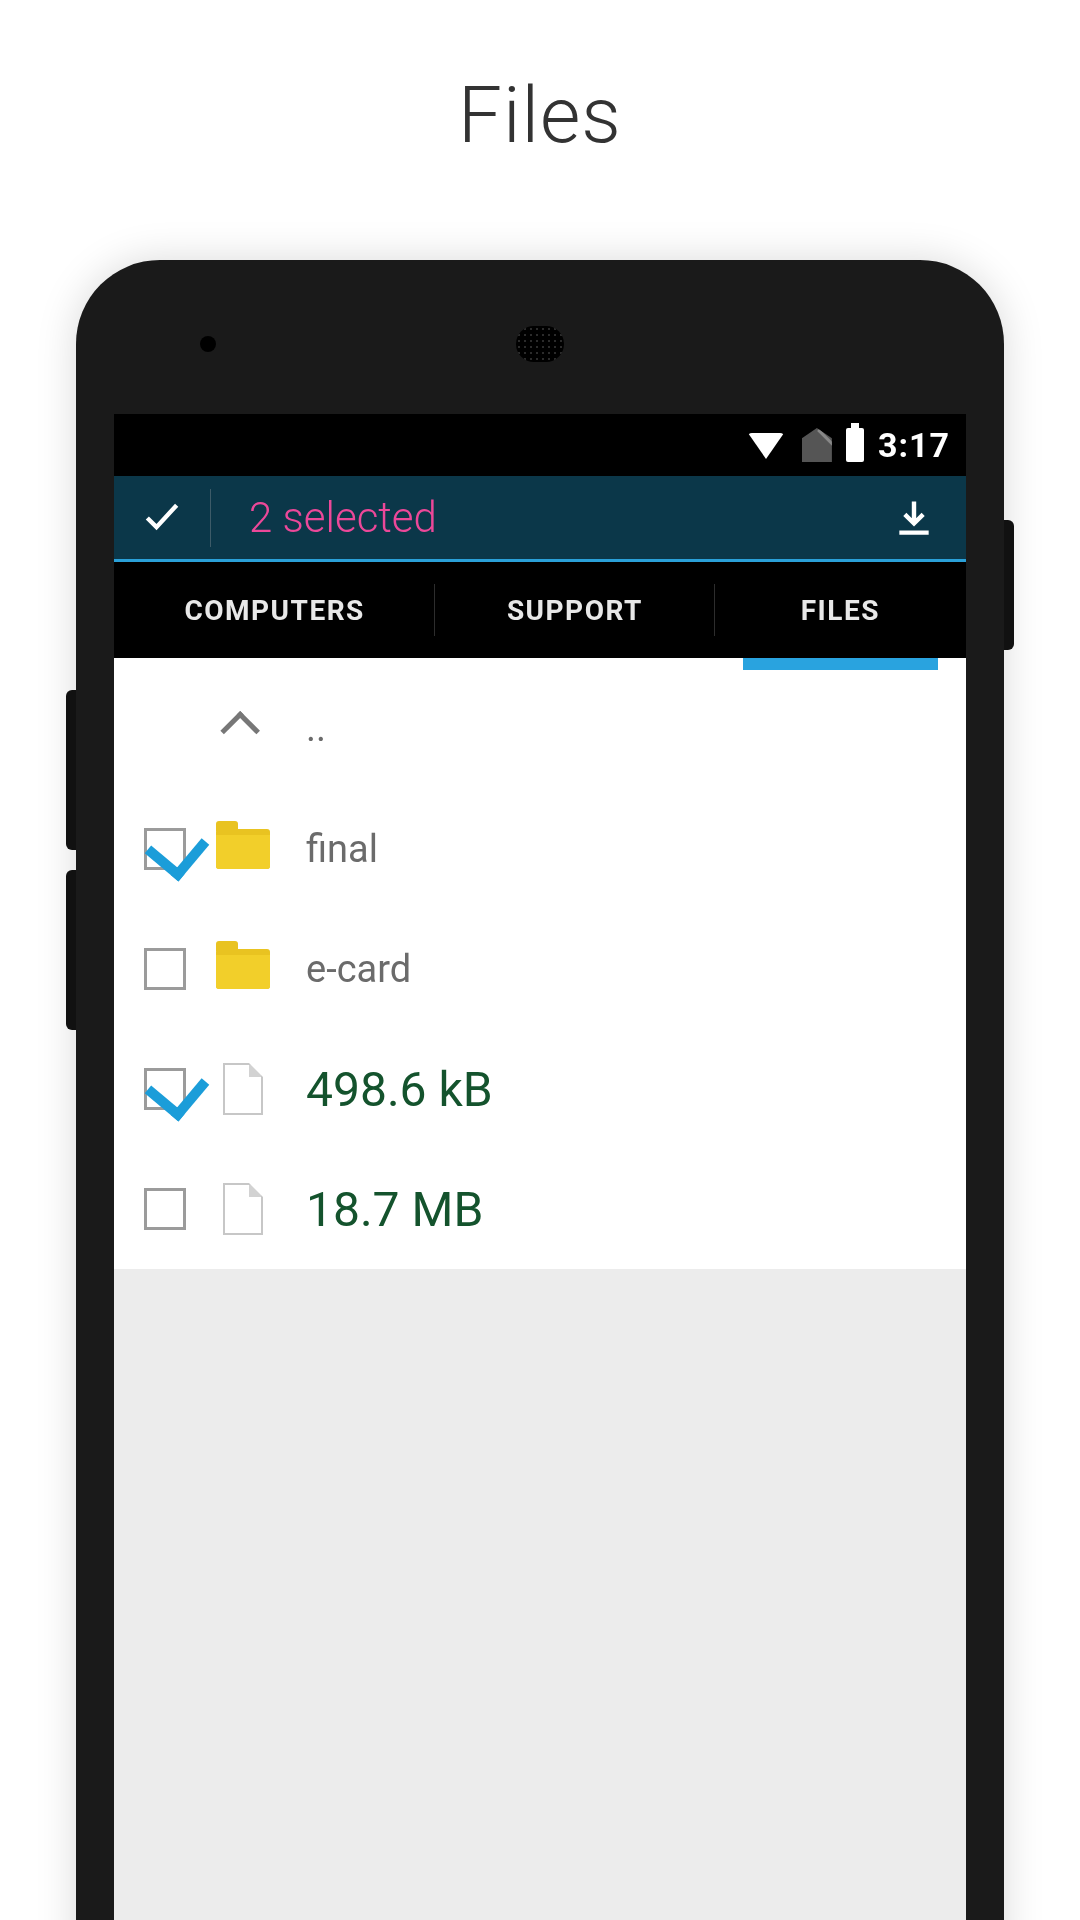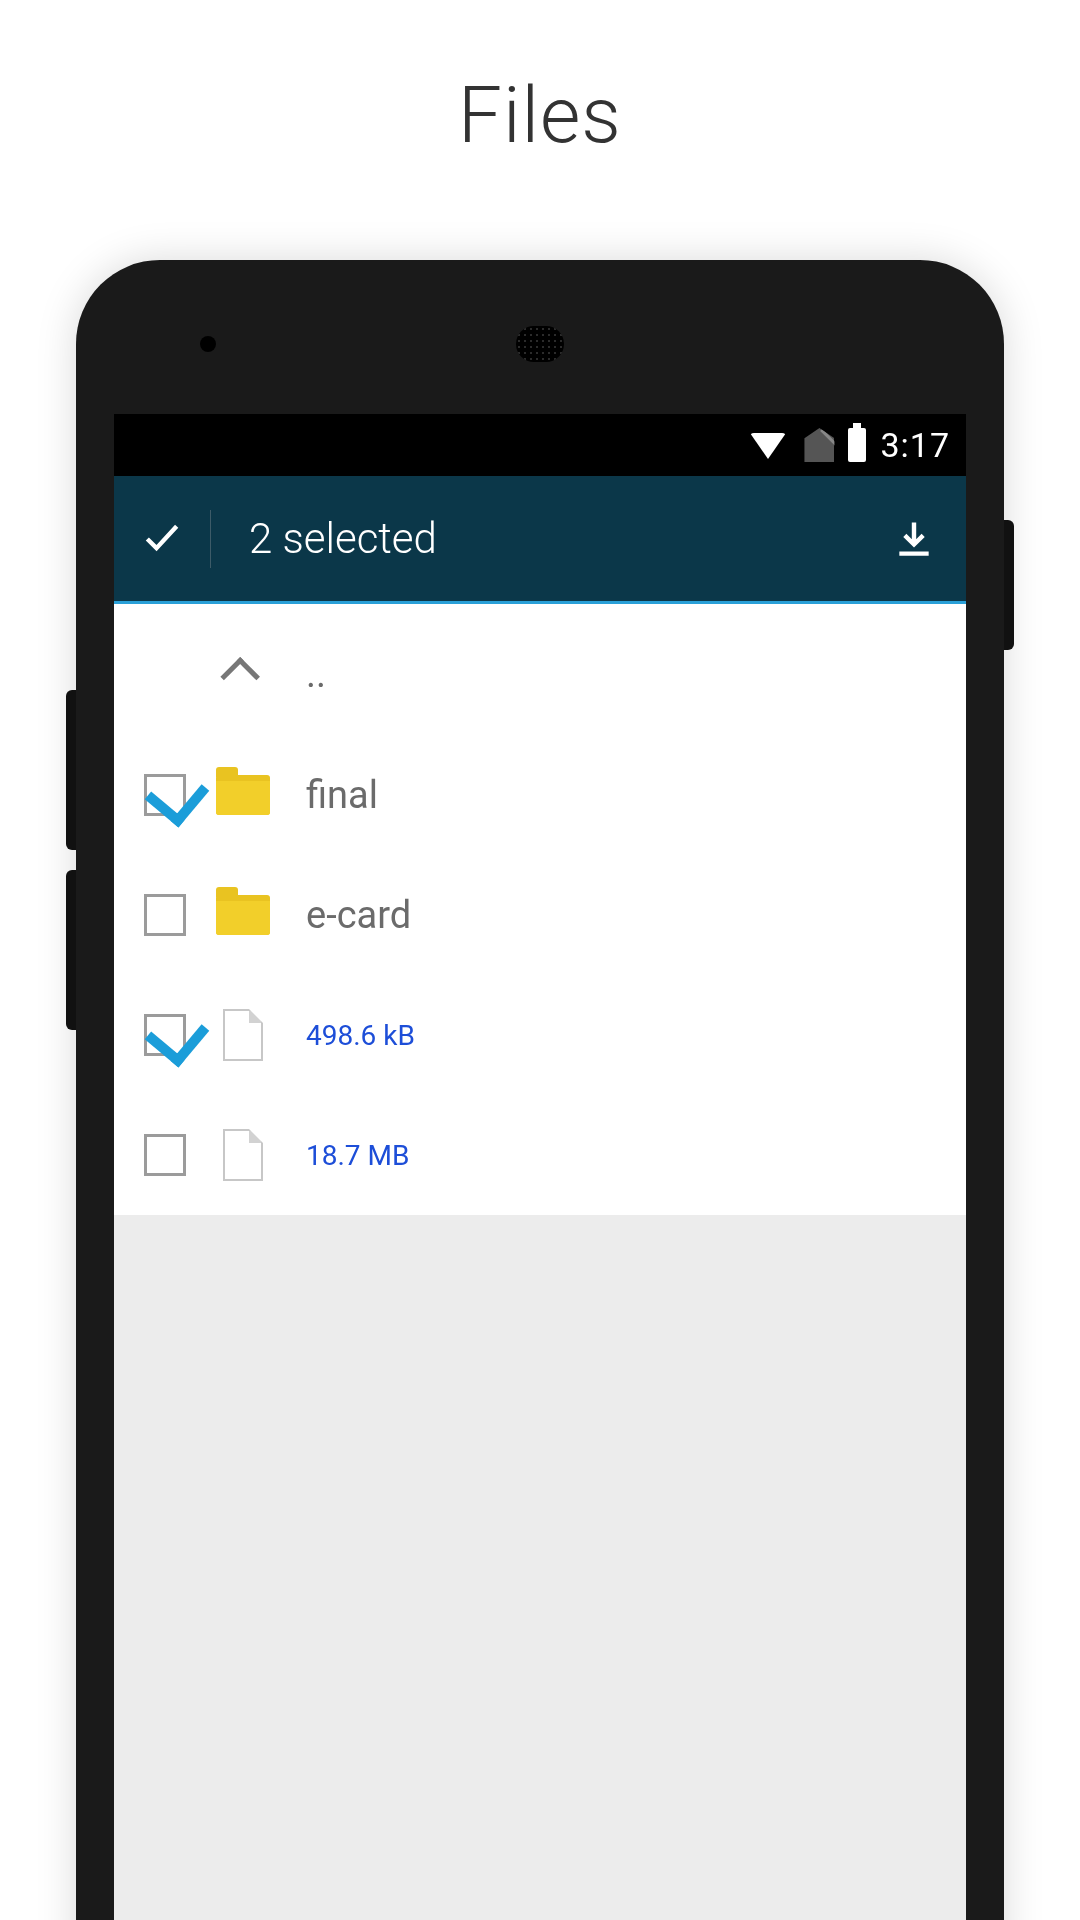--- a/index.html
+++ b/index.html
@@ -90,29 +90,29 @@
   }
   .statusbar .batt {
     width:18px; height:34px;
     background:#fff;
     border-radius:2px;
     position:relative;
   }
   .statusbar .batt::before {
     content:""; position:absolute; top:-5px; left:5px; width:8px; height:5px; background:#fff;
   }
-  .statusbar .clock { font-weight:400; margin-left:0; letter-spacing:1px; }
+  .statusbar .clock { font-weight:700; margin-left:0; letter-spacing:1px; }
 
   
   .actionbar {
-    height: 128px;
+    height: 86px;
     background: #0b3749;
     display: flex;
     align-items: center;
-    color: #ffffff;
+    color: #ec4899;
     font-size: 42px;
     border-bottom: 3px solid #2aa0d8;
   }
   .actionbar .done-btn {
     width: 96px; height: 100%;
     display:flex; align-items:center; justify-content:center;
   }
   .actionbar .done-btn svg { width:44px; height:44px; }
   .actionbar .vdiv {
     width:1px; height:58px; background:#3d5b68;
@@ -209,21 +209,21 @@
     border:2px solid #c7c7c7;
     background:#fff;
     position:relative;
   }
   .fileicon::before{
     content:""; position:absolute; right:-2px; top:-2px;
     border-top:14px solid #fff;
     border-left:14px solid #c7c7c7cc;
   }
   .row .name{ flex:1; }
-  .row .meta{ color:#1d4ed8; font-size:28px; padding-right:8px; }
+  .row .meta{ color:#14532d; font-size:48px; padding-right:8px; }
   .ruler { height:1px; }
   
 </style>
 </head>
 <body>
 
 <div class="page-title">Files</div>
 
 <div class="phone-frame">
   <div class="speaker"></div>
@@ -248,20 +248,31 @@
       </div>
       <div class="vdiv"></div>
       <div class="title">2 selected</div>
       <div class="dl-btn">
         <svg viewBox="0 0 24 24">
           <path d="M12 3 v11 M7 10 l5 5 l5 -5 M4 20 h16" stroke="#fff" stroke-width="2.4" fill="none"></path>
         </svg>
       </div>
     </div>
 
+    <div class="tabs">
+      <div class="tab computers">
+        <span>COMPUTERS</span>
+      </div>
+      <div class="tab support">
+        <span>SUPPORT</span>
+      </div>
+      <div class="tab files active">
+        <span>FILES</span>
+      </div>
+    </div>
 
     <div class="listwrap">
 
       <div class="row">
         <div class="cbx hidden"></div>
         <div class="icon-slot">
             <div class="up-arrow"></div>
           </div>
         <div class="name">..</div>
       </div>

